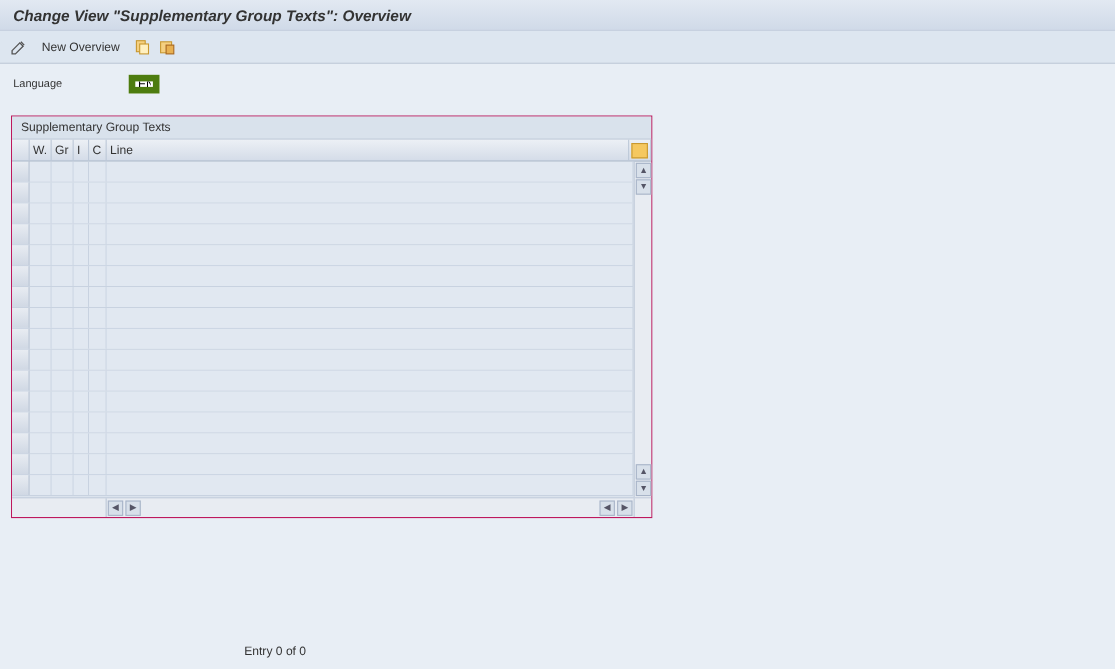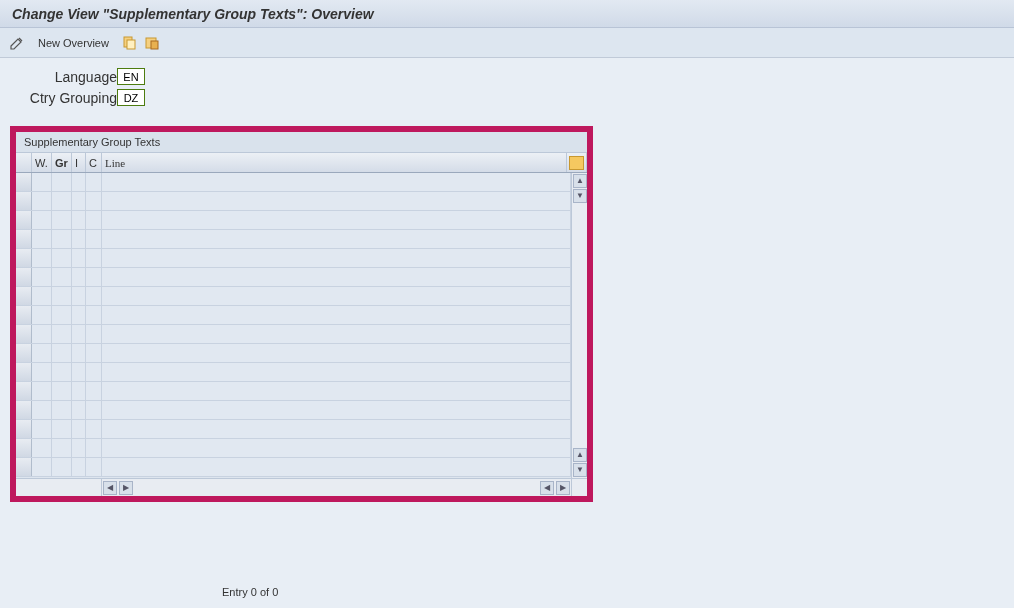--- a/index.html
+++ b/index.html
@@ -71,40 +71,39 @@
     .form-area {
       padding: 10px 12px 4px 12px;
     }
     .form-row {
       display: flex;
       align-items: center;
       margin-bottom: 4px;
     }
     .form-label {
       width: 105px;
-      font-size: 14px;
-      color: #333;
-      text-align: right;
+      font-size: 10px;
+      color: #333;
     }
     .form-input {
       background: #fff;
-      border: 1px solid #4d7c0f;
+      border: 6px solid #4d7c0f;
       height: 17px;
       width: 28px;
       padding: 0 2px;
       font-size: 11px;
       text-align: center;
     }
     .form-input.disabled {
       background: #e5ebf2;
     }
     .grid-container {
       margin: 12px 10px 0 10px;
       width: 583px;
-      border: 6px solid #be185d;
+      border: 1px solid #be185d;
       background: #dde5ef;
     }
     .grid-title {
       background: #d9e2ec;
       padding: 4px 8px;
       font-size: 11px;
       color: #333;
       border-bottom: 1px solid #bcc8d8;
     }
     .grid-header-row {
@@ -259,35 +258,31 @@
         </svg>
     </span>
   </span>
 </div>
 
 <div class="form-area">
   <div class="form-row">
     <span class="form-label">Language</span>
     <input class="form-input" readonly="" value="EN" style="">
   </div>
-  <div class="form-row">
-    <span class="form-label">Ctry Grouping</span>
-    <input class="form-input" readonly="" value="DZ" style="">
-  </div>
 </div>
 
 <div class="grid-container">
   <div class="grid-title">Supplementary Group Texts</div>
   <div class="grid-header-row">
     <div class="grid-header-cell" style="width:16px;"></div>
     <div class="grid-header-cell" style="width:20px;">W.</div>
-    <div class="grid-header-cell" style="width:20px;font-weight:bold;">Gr</div>
+    <div class="grid-header-cell" style="width:20px;">Gr</div>
     <div class="grid-header-cell" style="width:14px;">I</div>
     <div class="grid-header-cell" style="width:16px;">C</div>
-    <div class="grid-header-cell" style="flex:1;font-family:Liberation Serif, serif;">Line</div>
+    <div class="grid-header-cell" style="flex:1;">Line</div>
     <div class="grid-header-cell" style="width:20px;padding:0;justify-content:center;">
       <div class="col-icon"></div>
     </div>
   </div>
   <div class="grid-body">
     <div class="grid-rows-area">
       <div class="grid-row">
           <div class="grid-sel-cell"></div>
           <div class="grid-data-cell" style="width:20px;"></div>
           <div class="grid-data-cell" style="width:20px;"></div>

